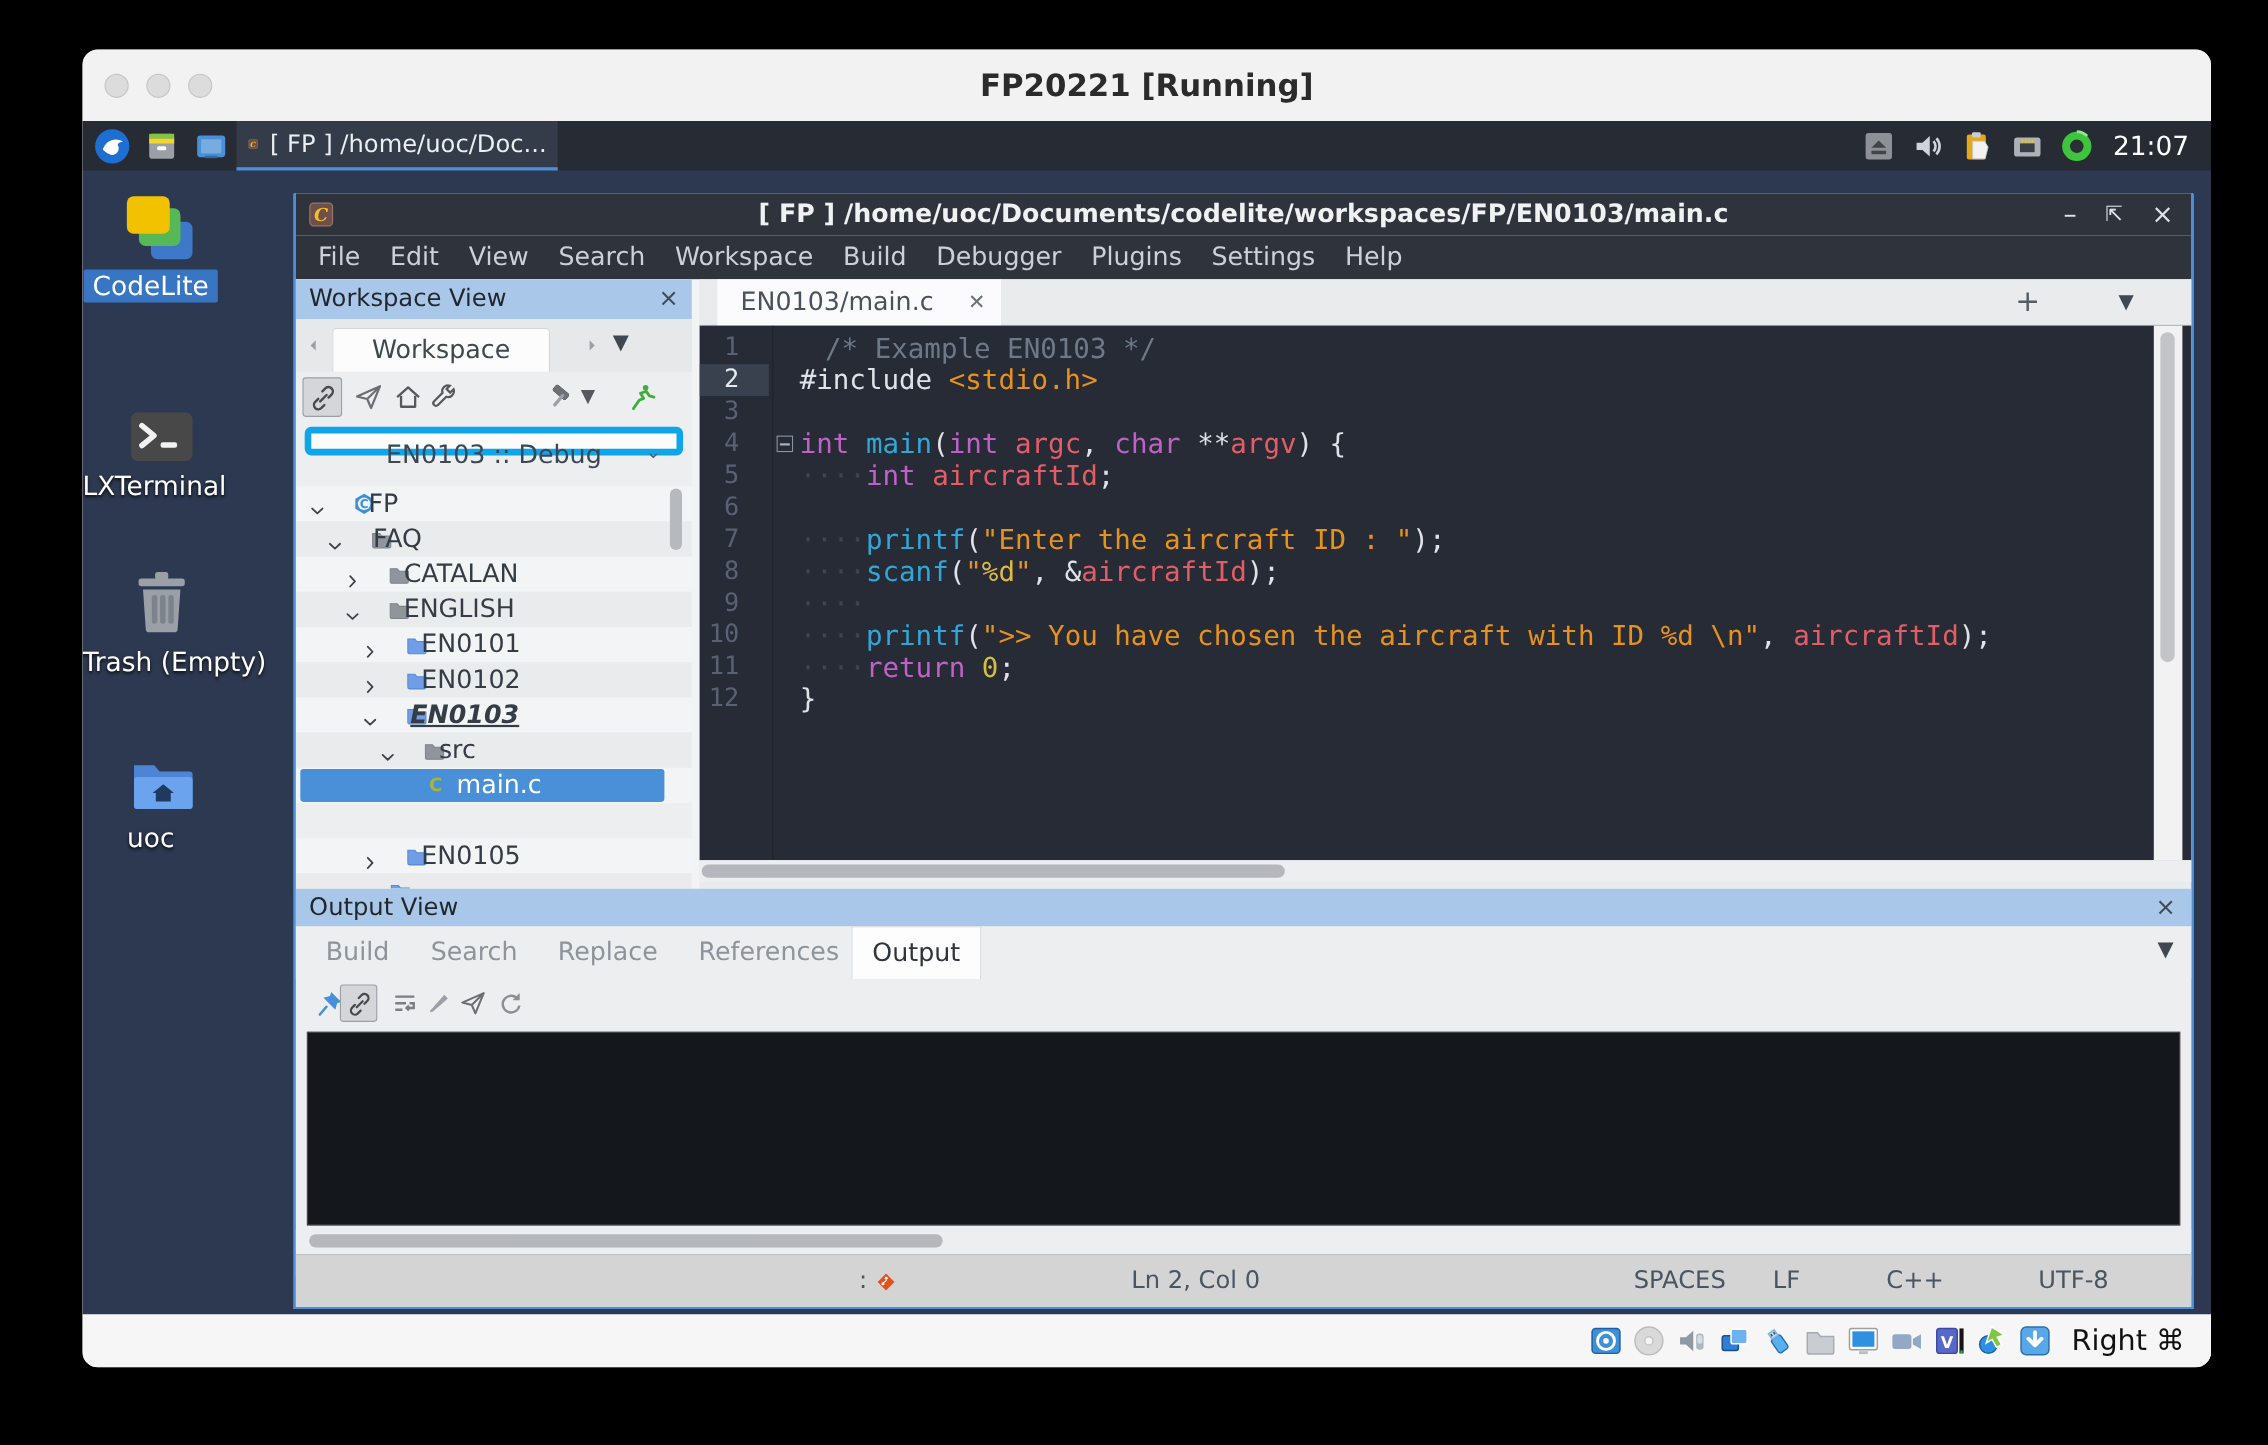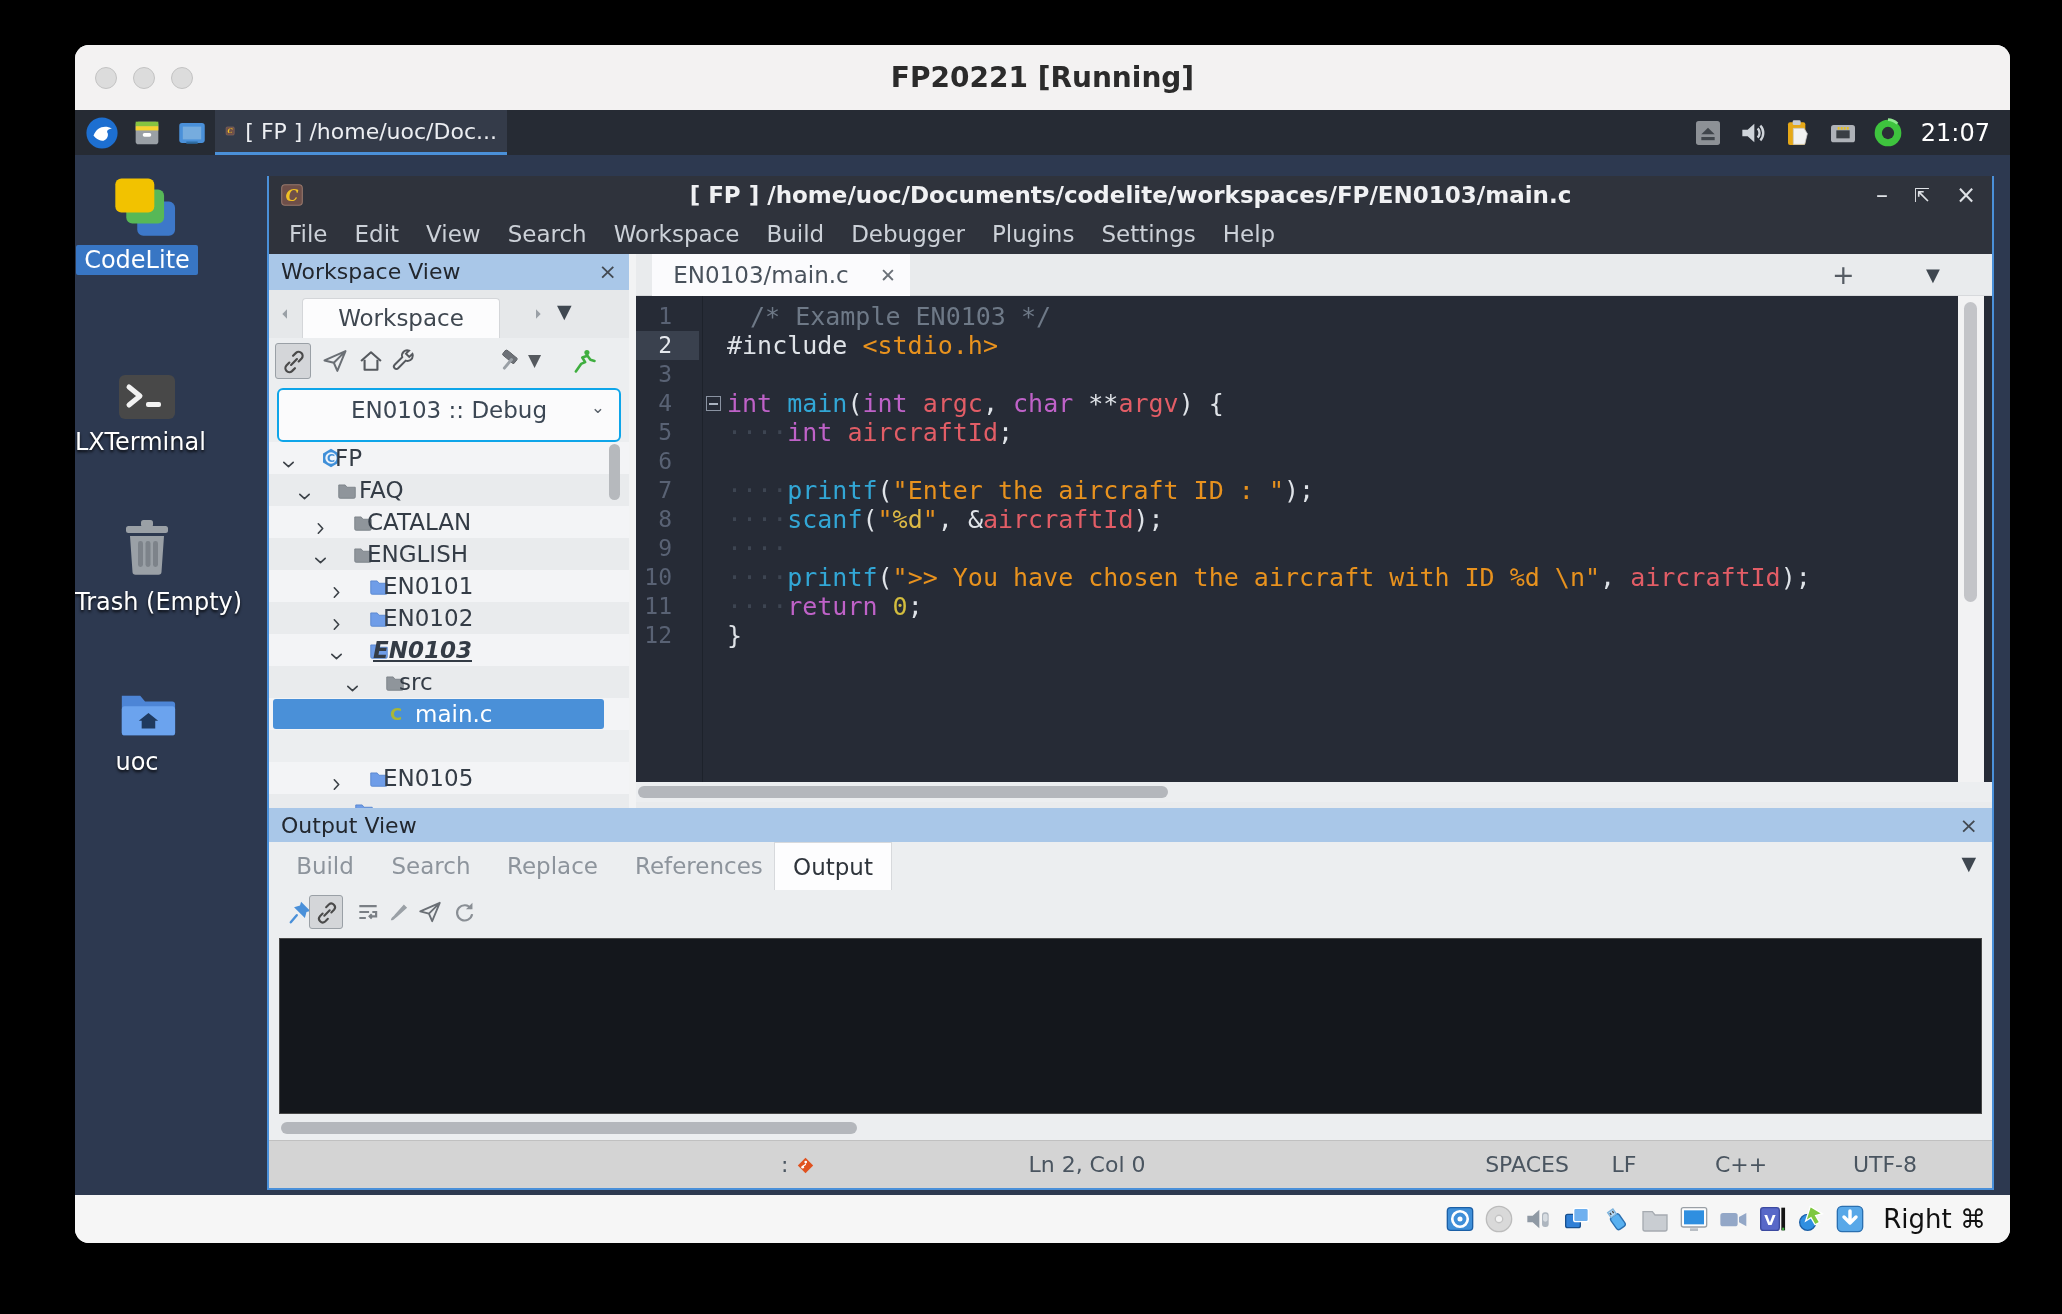--- a/index.html
+++ b/index.html
@@ -40,21 +40,21 @@
   
   .ws-panel{left:0;top:78px;width:360px;height:554px;background:#eceef0;overflow:hidden;}
   .panel-hdr{left:0;top:0;right:0;height:36px;background:#a9c7e8;color:#22272e;font-size:22px;}
   .panel-hdr .t{left:12px;top:0;line-height:36px;}
   .panel-hdr .x{top:0;line-height:36px;color:#434a52;font-size:22px;}
   .ws-tabstrip{left:0;top:36px;right:0;height:48px;background:#e6e8ea;}
   .ws-tab{left:33px;top:8px;width:198px;height:40px;background:#fcfcfd;border:1px solid #d4d6d9;border-bottom:none;
           border-radius:4px 4px 0 0;text-align:center;line-height:38px;font-size:23px;color:#3f4750;}
   .ws-toolbar{left:0;top:84px;right:0;height:46px;}
   .tool-box{background:#d4d6d9;border:1px solid #9aa0a6;border-radius:3px;}
-  .ws-combo{left:8px;top:134px;width:344px;height:54px;background:#fbfbfc;border:2px solid #0ea5e9;border-radius:6px;
+  .ws-combo{left:8px;top:134px;width:344px;height:26px;background:#fbfbfc;border:6px solid #0ea5e9;border-radius:6px;
             text-align:center;line-height:40px;font-size:23px;color:#3c4754;}
   .ws-tree{left:0;top:182px;right:0;height:372px;overflow:hidden;}
   .trow{left:0;right:0;height:32px;font-size:23px;color:#343c46;}
   .trow.even{background:#f3f4f6;} .trow.odd{background:#e9ebed;}
   .trow .lbl{top:0;line-height:32px;white-space:nowrap;}
   .tsel{background:#4a90d8;border-radius:3px;}
   .splitter{left:360px;top:78px;width:7px;height:554px;background:#f2f3f4;}
   
   .ed-area{left:367px;top:78px;width:1356px;height:554px;background:#e9ebed;}
   .ed-tabstrip{left:0;top:0;right:0;height:42px;background:#e9ebed;border-bottom:1px solid #d7d9dc;}
@@ -299,21 +299,21 @@
                     <path d="M4.5 8.5 l7.5 7 7.5-7" stroke="#3c4248" stroke-width="2.6" fill="none" stroke-linecap="round" stroke-linejoin="round"></path>
                   </svg></span><span class="abs icn" style="width: 22px; height: 22px; left: 36px; top: 5px;"><svg viewBox="0 0 24 24" xmlns="http://www.w3.org/2000/svg">
                     <path d="M12 2 l8.7 5 v10 l-8.7 5 -8.7-5 V7z" fill="#3f8fd8"></path>
                     <circle cx="12" cy="12" r="6.2" fill="#eef4fb"></circle>
                     <text x="12" y="16.3" font-size="12" font-weight="bold" fill="#3f8fd8" text-anchor="middle" font-family="DejaVu Sans,sans-serif">C</text>
                   </svg></span><span class="abs lbl" style="left: 66px;">FP</span></div>
               <div class="abs trow odd" style="top: 38px;"><span class="abs icn" style="width: 15px; height: 15px; left: 28px; top: 8px;"><svg viewBox="0 0 24 24" xmlns="http://www.w3.org/2000/svg">
                     <path d="M4.5 8.5 l7.5 7 7.5-7" stroke="#3c4248" stroke-width="2.6" fill="none" stroke-linecap="round" stroke-linejoin="round"></path>
                   </svg></span><span class="abs icn" style="width: 22px; height: 22px; left: 52px; top: 5px;"><svg viewBox="0 0 24 24" xmlns="http://www.w3.org/2000/svg">
                     <path d="M3 6.5 h7 l2 2.5 h9 v10.5 a1.5 1.5 0 0 1 -1.5 1.5 h-15 A1.5 1.5 0 0 1 3 19.5z" fill="#8f959b" stroke="#7d838a"></path>
-                  </svg></span><span class="abs lbl" style="left: 90px;">FAQ</span></div>
+                  </svg></span><span class="abs lbl" style="left: 70px;">FAQ</span></div>
               <div class="abs trow even" style="top: 70px;"><span class="abs icn" style="width: 15px; height: 15px; left: 44px; top: 8px;"><svg viewBox="0 0 24 24" xmlns="http://www.w3.org/2000/svg">
                     <path d="M8.5 4.5 l7 7.5 -7 7.5" stroke="#3c4248" stroke-width="2.6" fill="none" stroke-linecap="round" stroke-linejoin="round"></path>
                   </svg></span><span class="abs icn" style="width: 22px; height: 22px; left: 68px; top: 5px;"><svg viewBox="0 0 24 24" xmlns="http://www.w3.org/2000/svg">
                     <path d="M3 6.5 h7 l2 2.5 h9 v10.5 a1.5 1.5 0 0 1 -1.5 1.5 h-15 A1.5 1.5 0 0 1 3 19.5z" fill="#8f959b" stroke="#7d838a"></path>
                   </svg></span><span class="abs lbl" style="left: 98px;">CATALAN</span></div>
               <div class="abs trow odd" style="top: 102px;"><span class="abs icn" style="width: 15px; height: 15px; left: 44px; top: 8px;"><svg viewBox="0 0 24 24" xmlns="http://www.w3.org/2000/svg">
                     <path d="M4.5 8.5 l7.5 7 7.5-7" stroke="#3c4248" stroke-width="2.6" fill="none" stroke-linecap="round" stroke-linejoin="round"></path>
                   </svg></span><span class="abs icn" style="width: 22px; height: 22px; left: 68px; top: 5px;"><svg viewBox="0 0 24 24" xmlns="http://www.w3.org/2000/svg">
                     <path d="M3 6.5 h7 l2 2.5 h9 v10.5 a1.5 1.5 0 0 1 -1.5 1.5 h-15 A1.5 1.5 0 0 1 3 19.5z" fill="#8f959b" stroke="#7d838a"></path>
                   </svg></span><span class="abs lbl" style="left: 98px;">ENGLISH</span></div>

